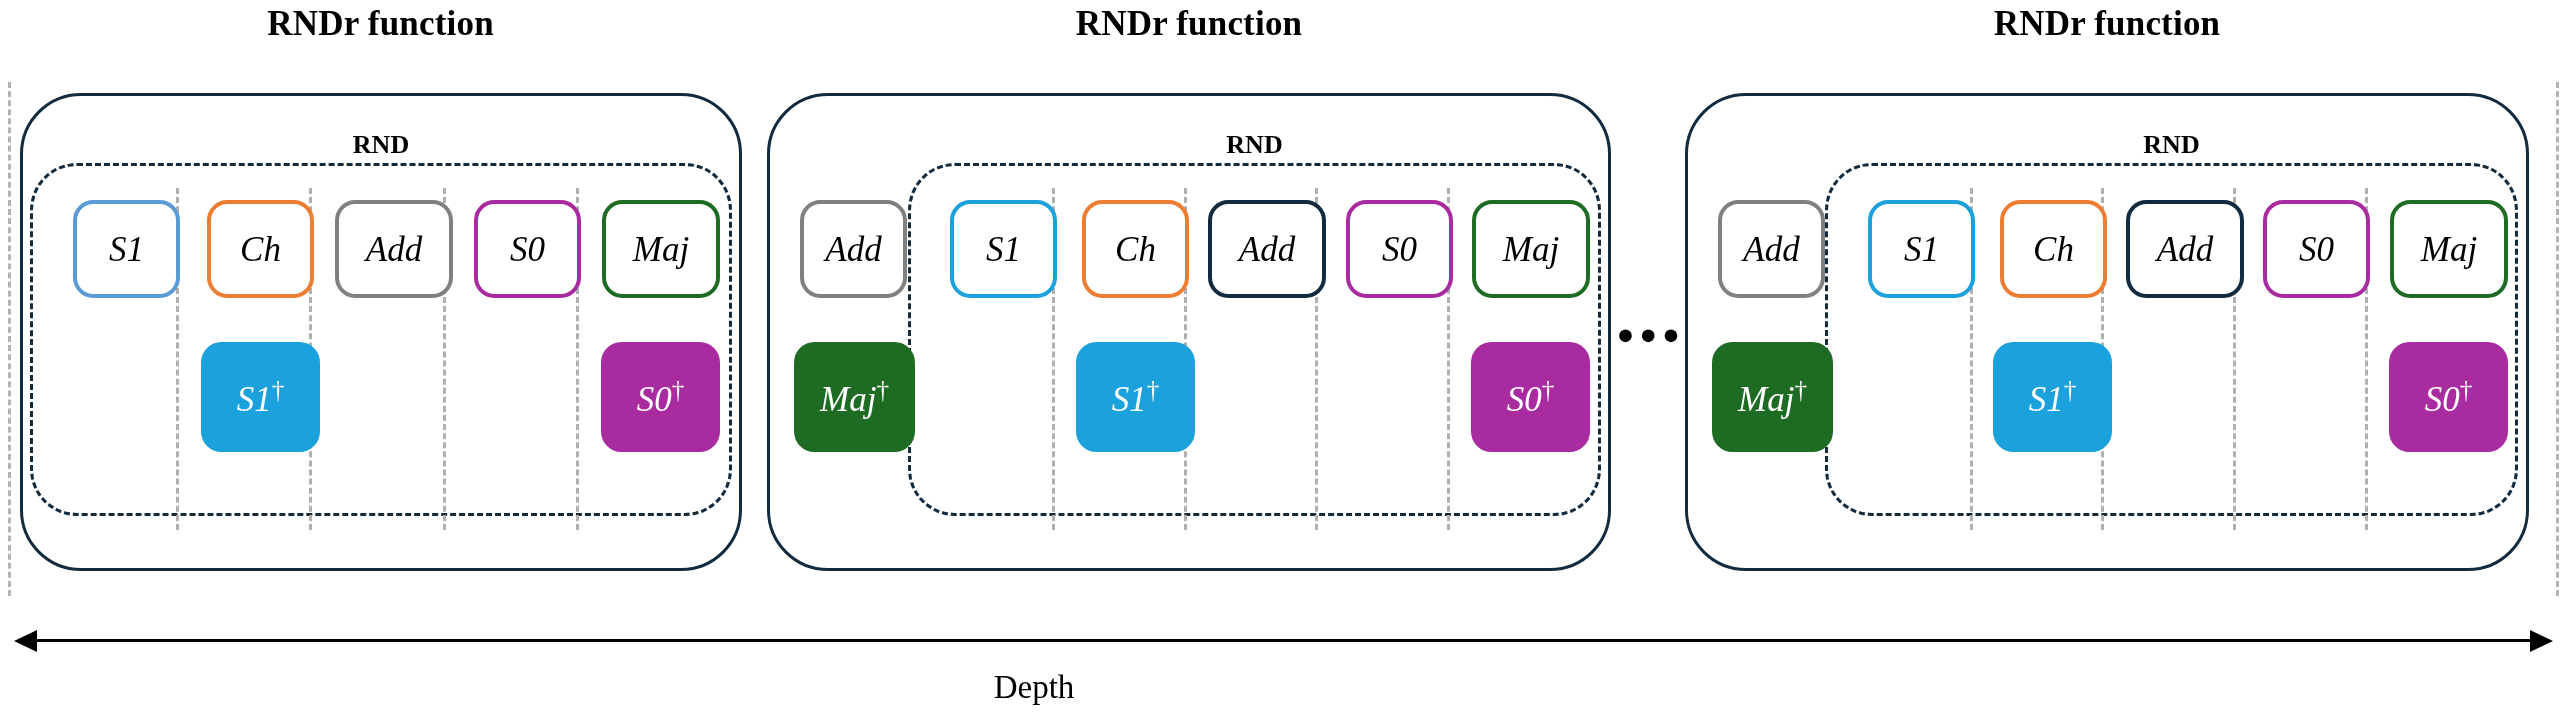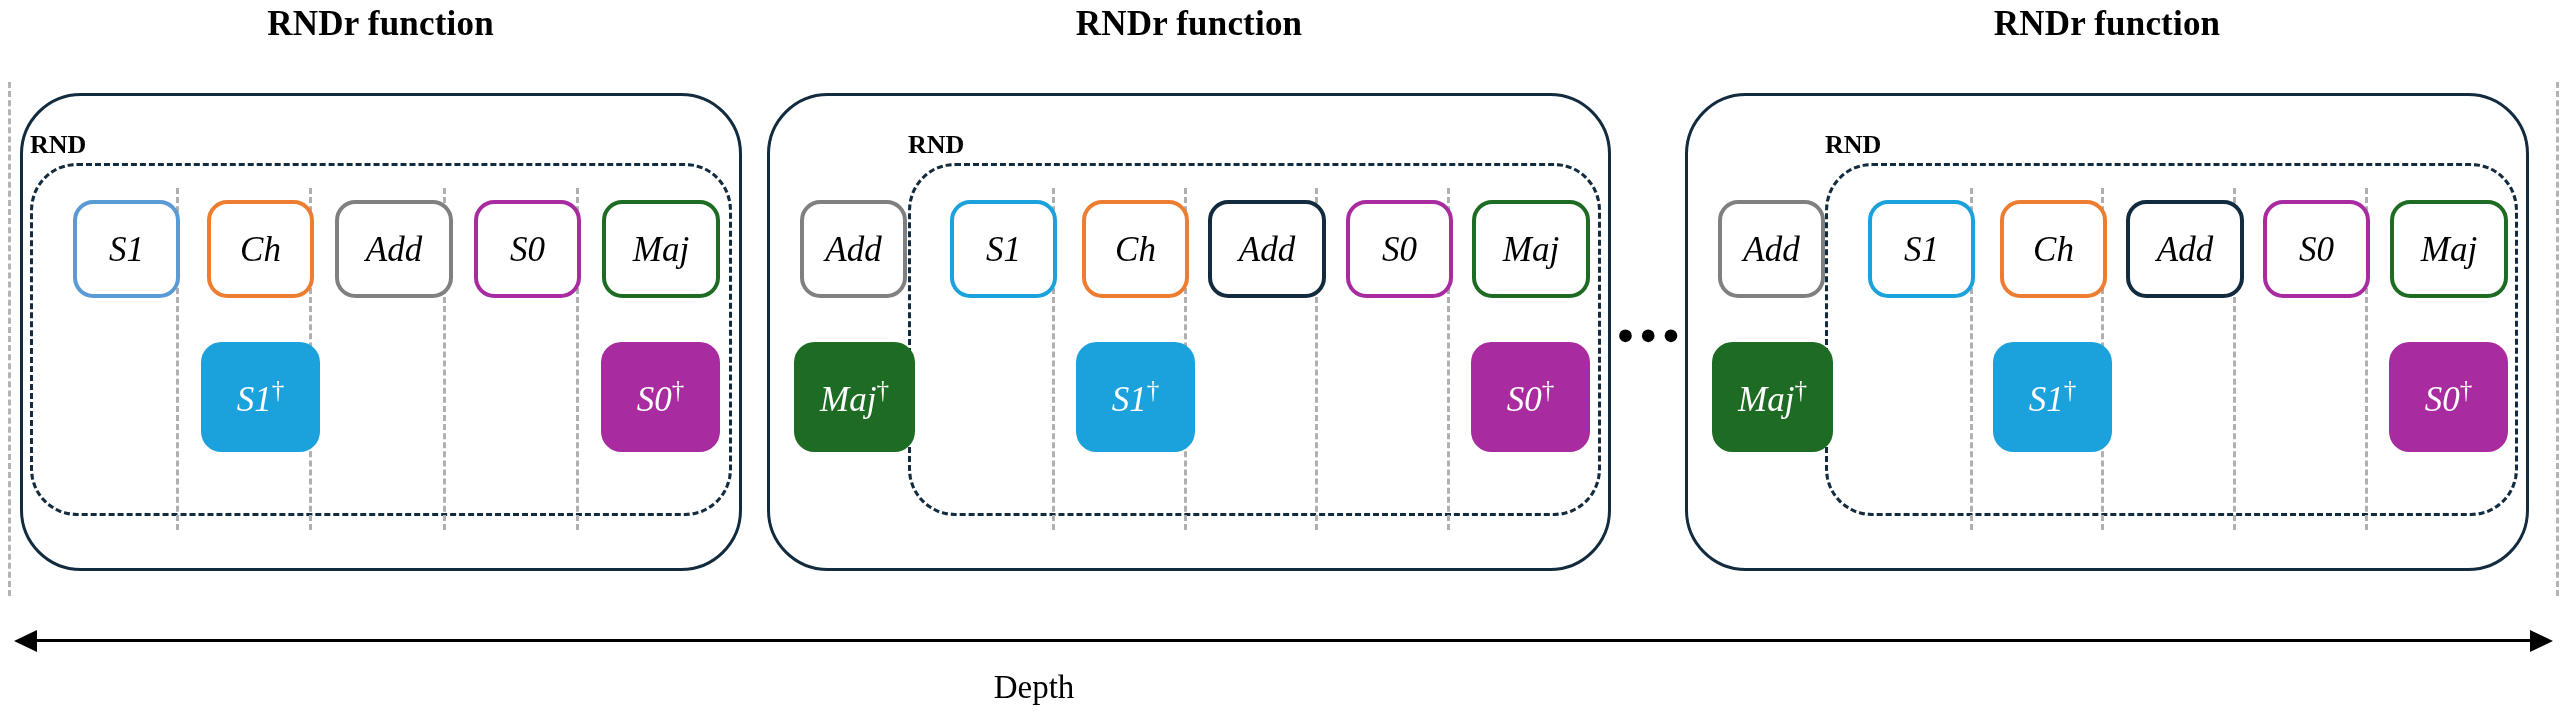--- a/index.html
+++ b/index.html
@@ -14,21 +14,21 @@
   
   .group-title{position:absolute;font-weight:bold;font-size:35px;color:#000;
                text-align:center;white-space:nowrap;letter-spacing:0.2px;}
 
   
   .rndr-box{position:absolute;border:3.9px solid #122b3e;border-radius:61px;
             background:transparent;box-sizing:border-box;}
 
   
   .rnd-label{position:absolute;font-weight:bold;font-size:26px;color:#000;
-             white-space:nowrap;}
+             text-align:center;white-space:nowrap;}
 
   
   .rnd-box{position:absolute;border:3.9px dashed #122b3e;border-radius:47px;
            background:transparent;box-sizing:border-box;}
 
   
   .col-div{position:absolute;width:0;border-left:3.9px dashed #b0b0b0;}
 
   
   .gate{position:absolute;box-sizing:border-box;display:flex;

